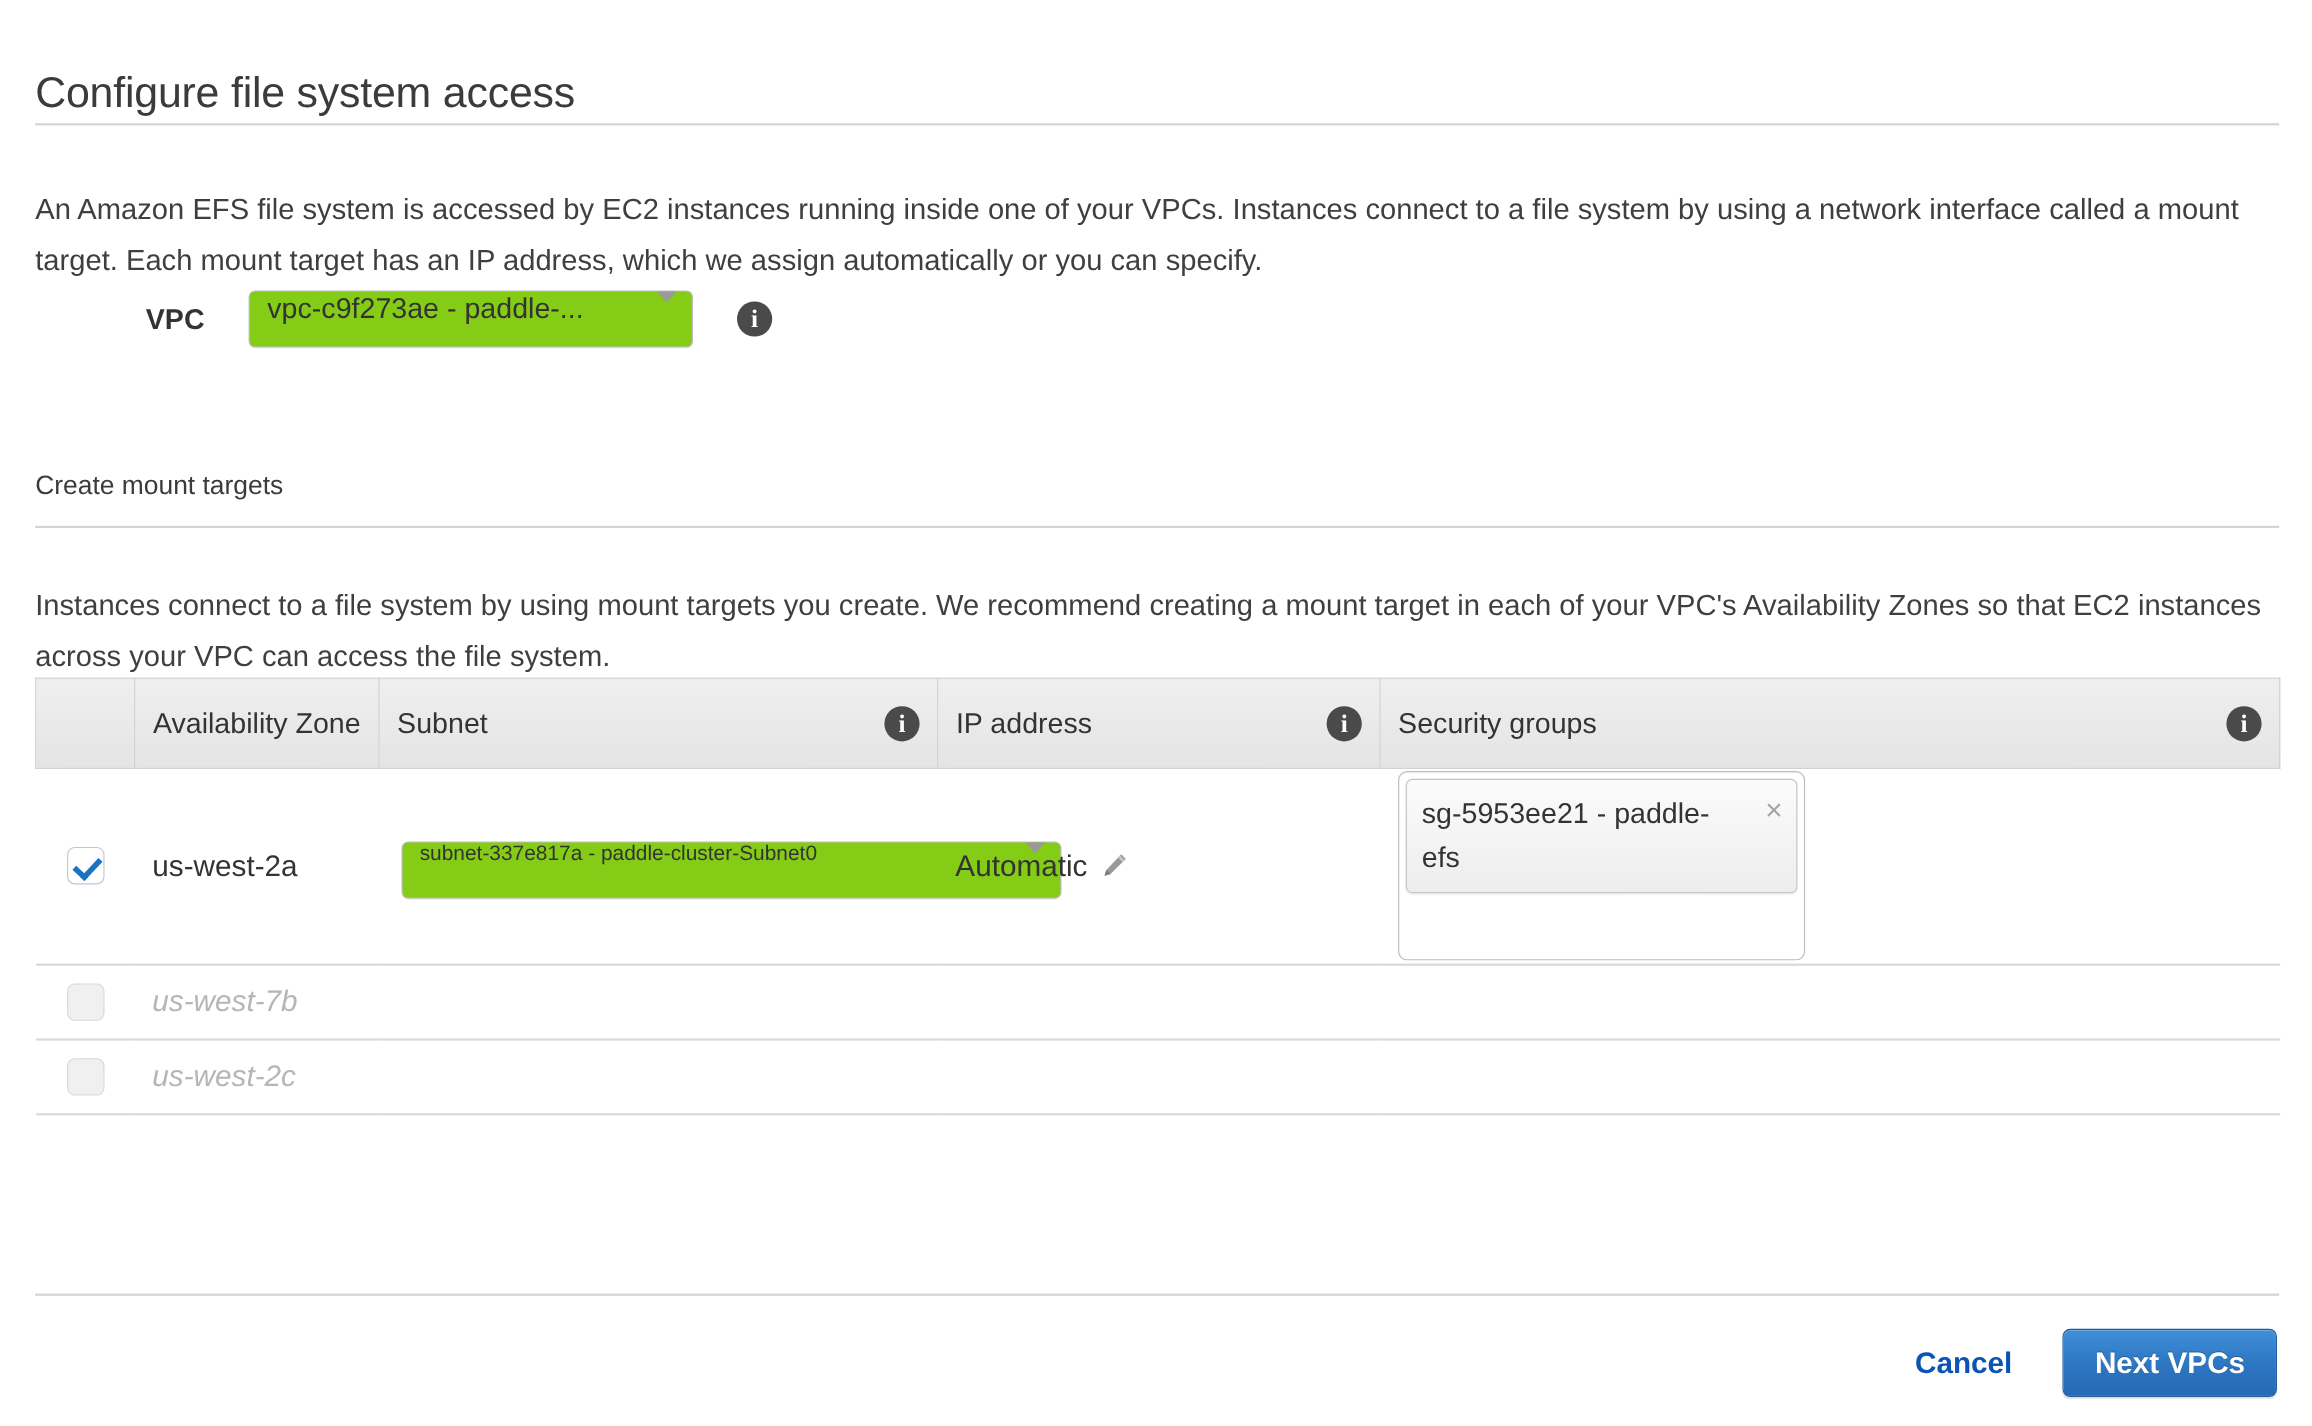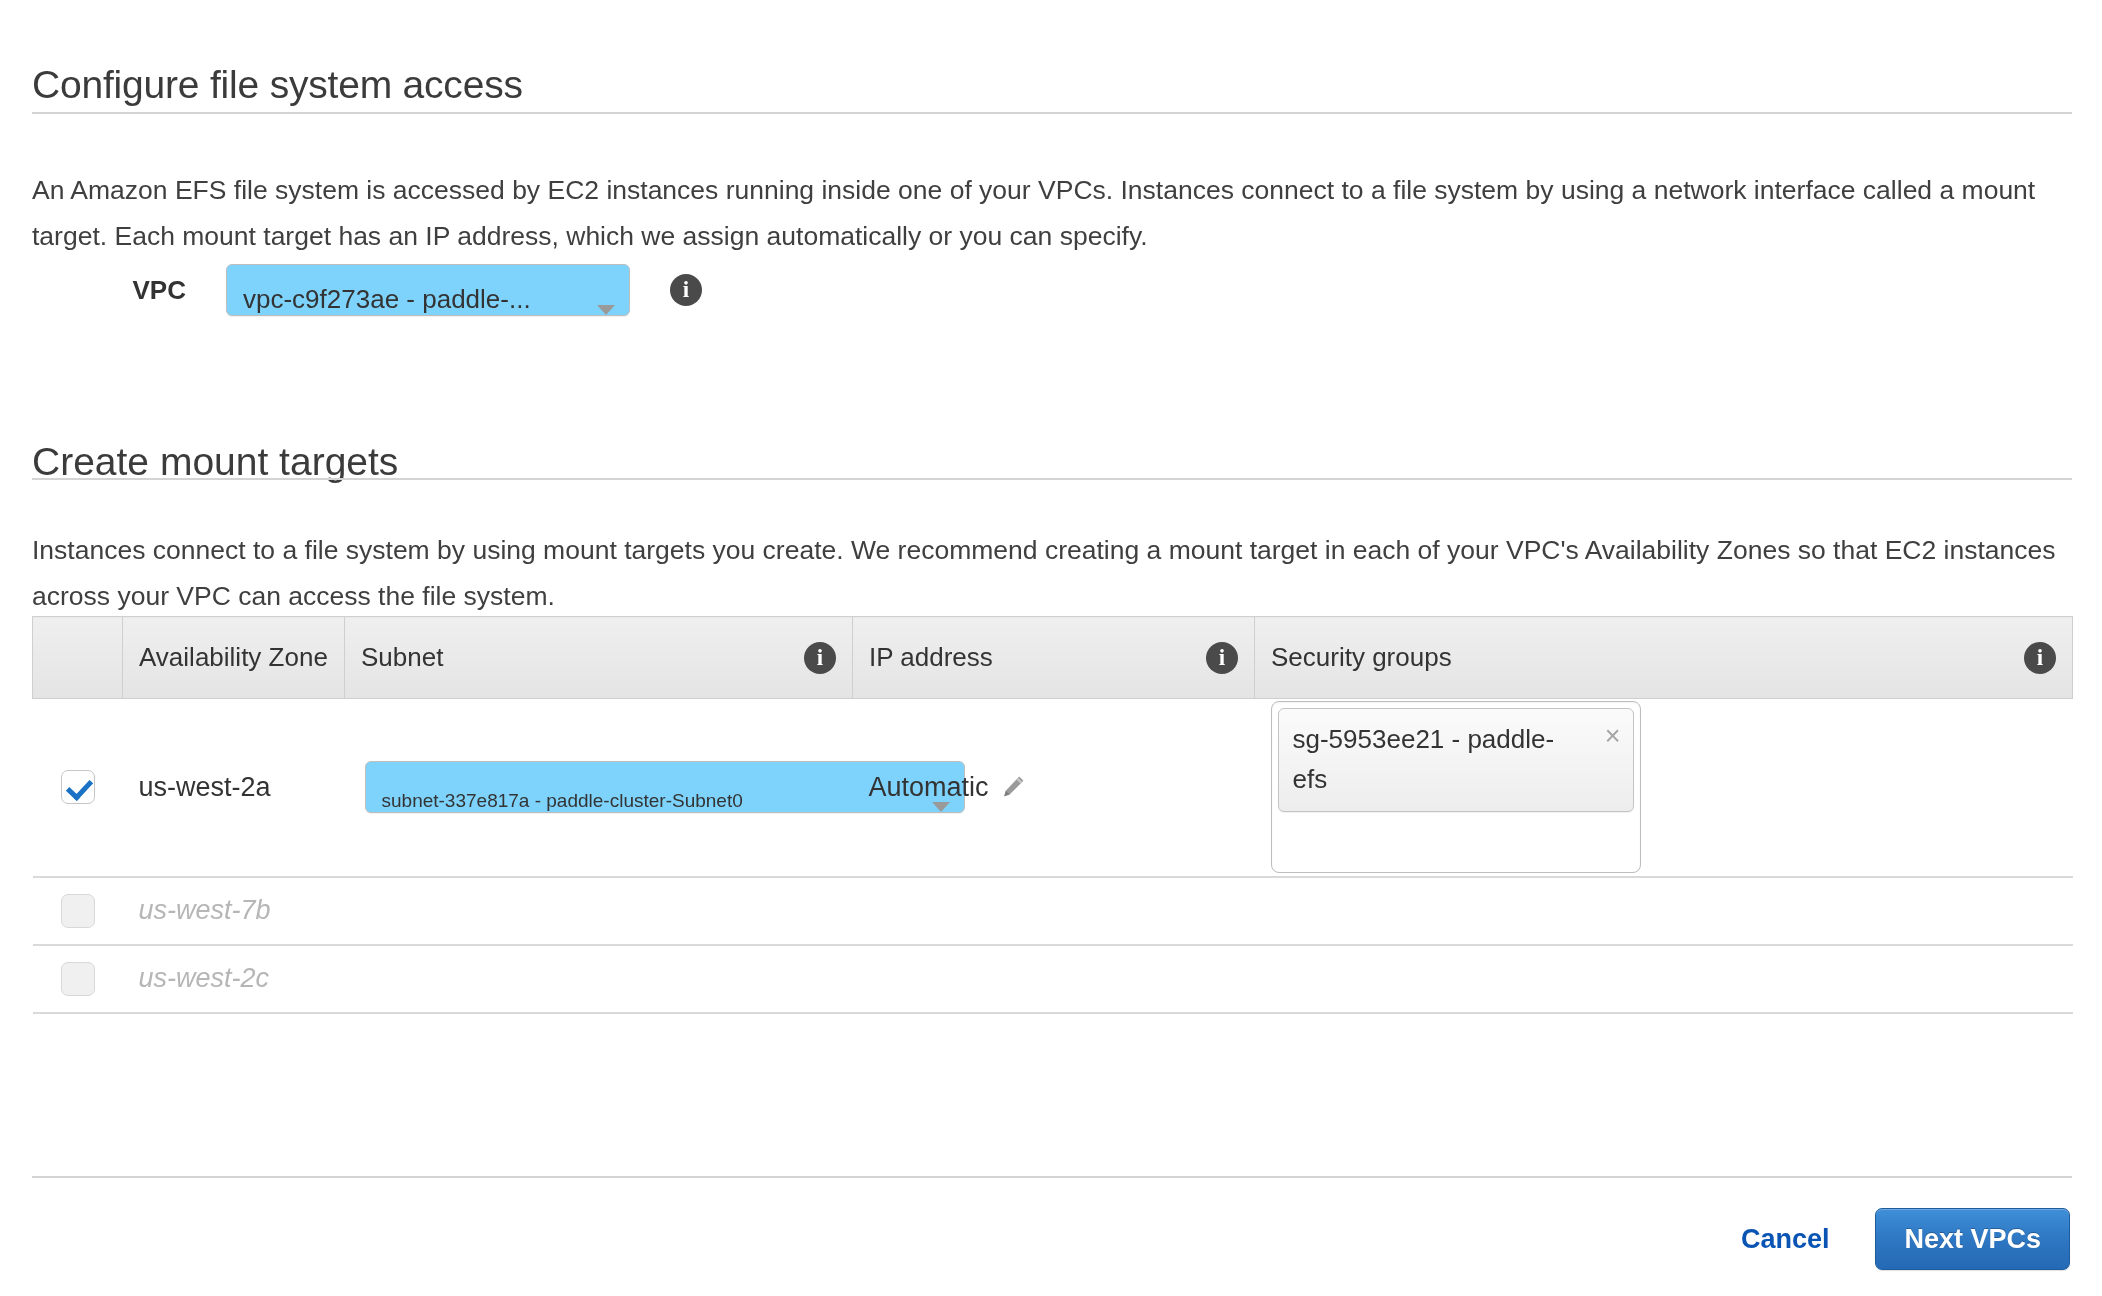--- a/index.html
+++ b/index.html
@@ -69,23 +69,23 @@
   .vpc-label {
     width: 196px;
     text-align: right;
     font-size: 26px;
     font-weight: bold;
     color: #333333;
     padding-right: 10px;
   }
   .select-box {
     display: inline-flex;
-    align-items: flex-end;
+    align-items: flex-start;
     justify-content: space-between;
-    background: #7dd3fc;
+    background: #84cc16;
     border: 1px solid #bfbfbf;
     border-radius: 6px;
     box-shadow: 0 1px 0 rgba(0,0,0,0.06);
     font-size: 26px;
     color: #333333;
     padding: 0 14px 0 16px;
     height: 52px;
     cursor: pointer;
     white-space: nowrap;
   }
@@ -126,21 +126,21 @@
     cursor: pointer;
     flex: 0 0 auto;
   }
   .vpc-info { margin-left: 40px; }
 
   
   .section-title {
     position: absolute;
     left: 32px;
     top: 408px;
-    font-size: 39px;
+    font-size: 24px;
     font-weight: 400;
     color: #3b3b3b;
   }
   .rule-sec { top: 478px; }
 
   .intro2 {
     position: absolute;
     left: 32px;
     top: 500px;
     width: 2048px;

